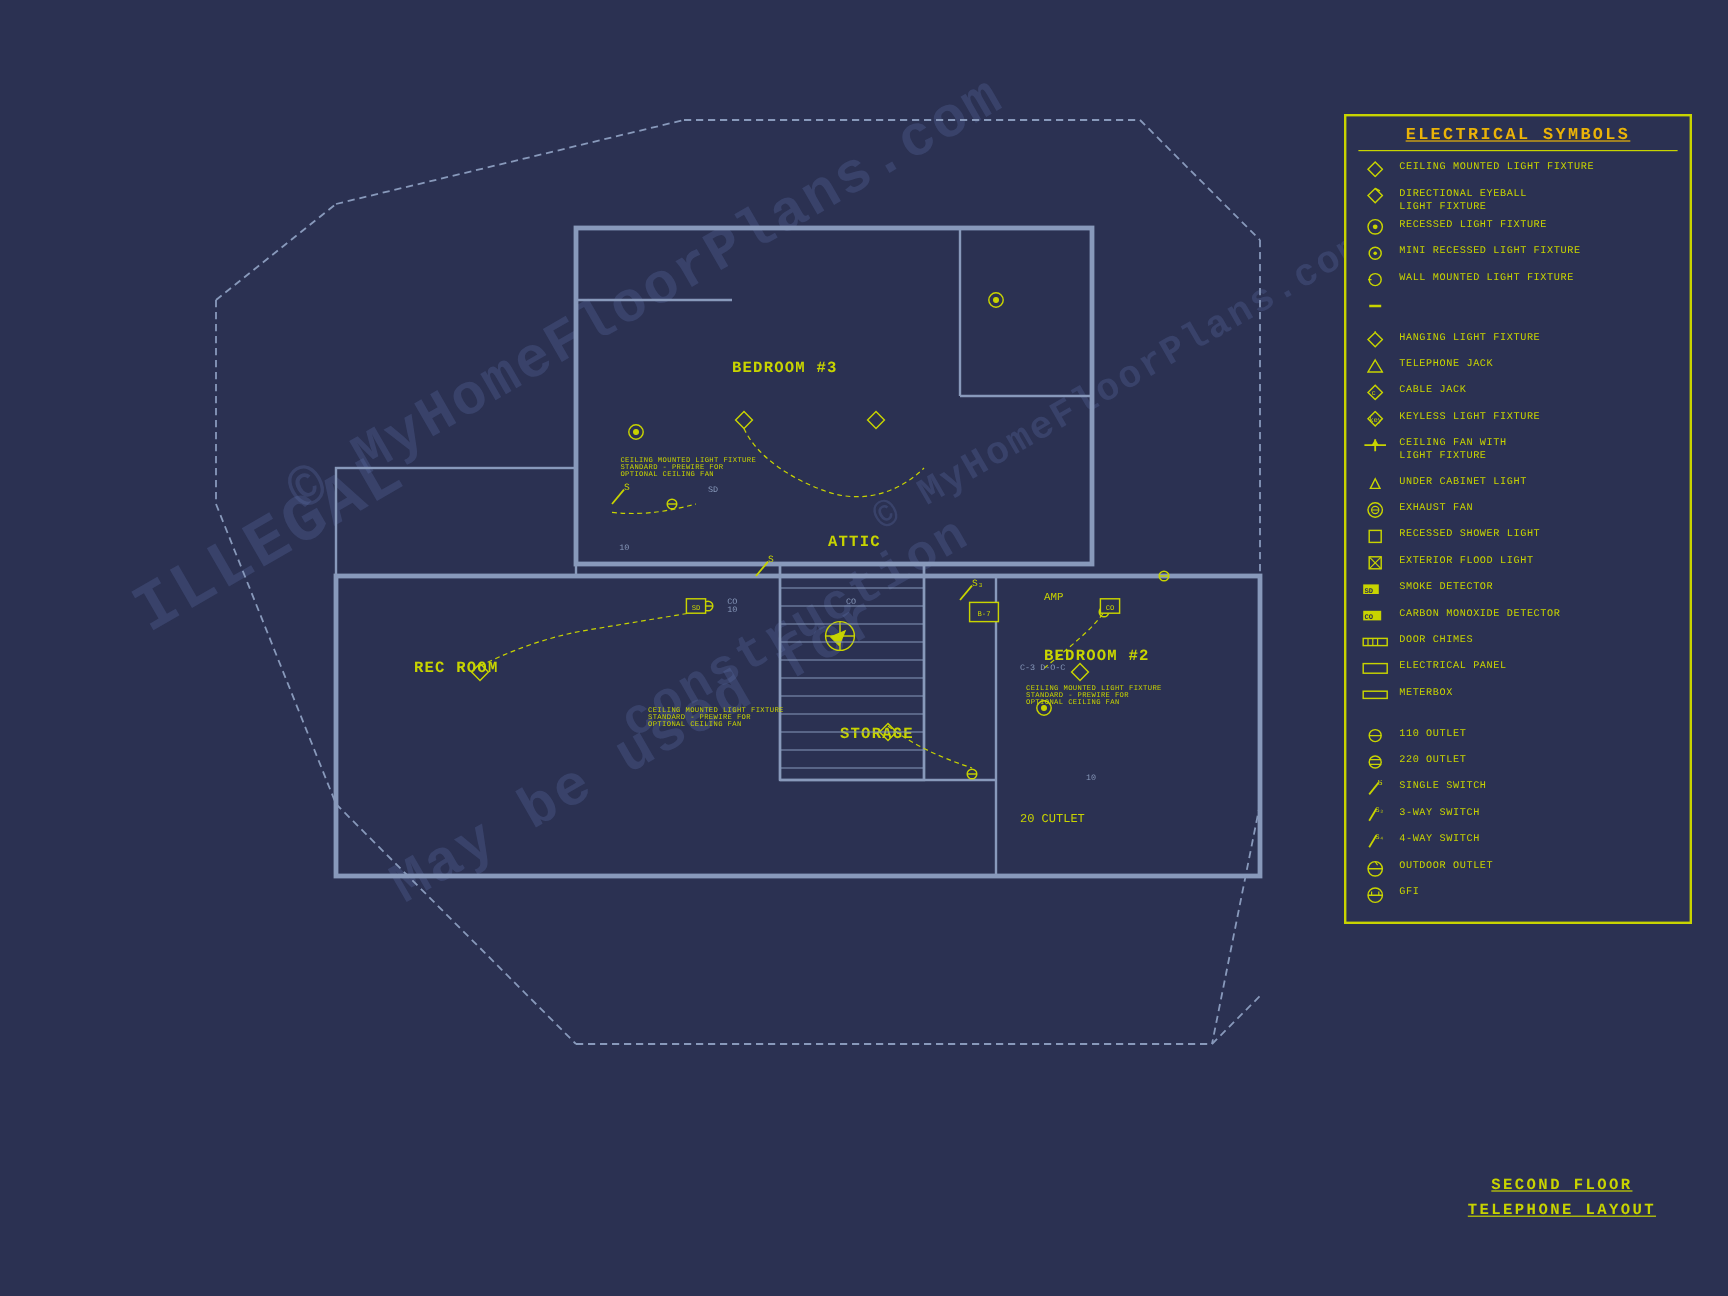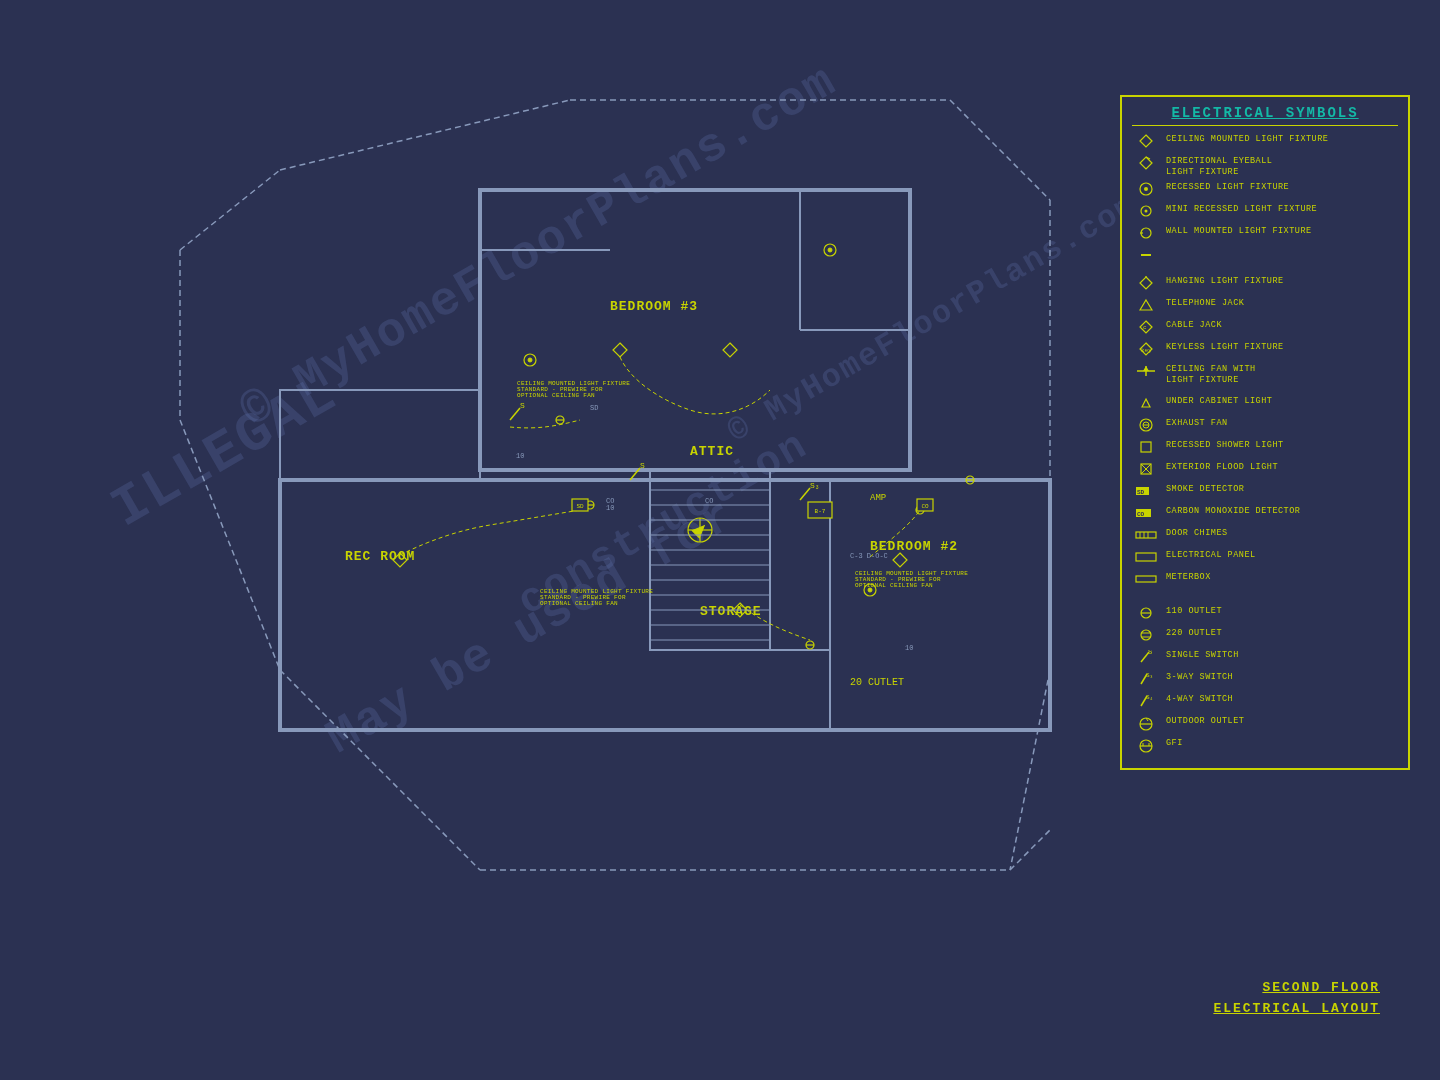--- a/index.html
+++ b/index.html
@@ -51,21 +51,21 @@
       position: absolute;
       top: 95px;
       right: 30px;
       width: 290px;
       border: 2px solid #c8d400;
       background-color: #2b3152;
       padding: 8px 10px;
     }
 
     .legend-title {
-      color: #14b8a6;
+      color: #eab308;
       font-size: 14px;
       font-weight: bold;
       text-align: center;
       letter-spacing: 2px;
       margin-bottom: 8px;
       border-bottom: 1px solid #c8d400;
       padding-bottom: 4px;
       font-family: 'Courier New', monospace;
       text-decoration: underline;
     }
@@ -99,21 +99,21 @@
 
     .legend-separator {
       height: 6px;
     }
 
     
     .floor-title {
       position: absolute;
       bottom: 60px;
       right: 60px;
-      text-align: right;
+      text-align: center;
       color: #c8d400;
       font-family: 'Courier New', monospace;
       font-size: 13px;
       font-weight: bold;
       letter-spacing: 2px;
       text-decoration: underline;
       line-height: 1.6;
     }
   </style>
 </head>
@@ -594,16 +594,16 @@
             <line x1="11" y1="5" x2="11" y2="8" stroke="#c8d400" stroke-width="1"></line>
           </svg>
       </div>
       <div class="legend-text">GFI</div>
     </div>
 
   </div>
 
   <div class="floor-title">
     <span>SECOND FLOOR</span><br>
-    <span>ELECTRICAL LAYOUT</span>
+    <span>TELEPHONE LAYOUT</span>
   </div>
 
 </div>
 
 </body></html>

